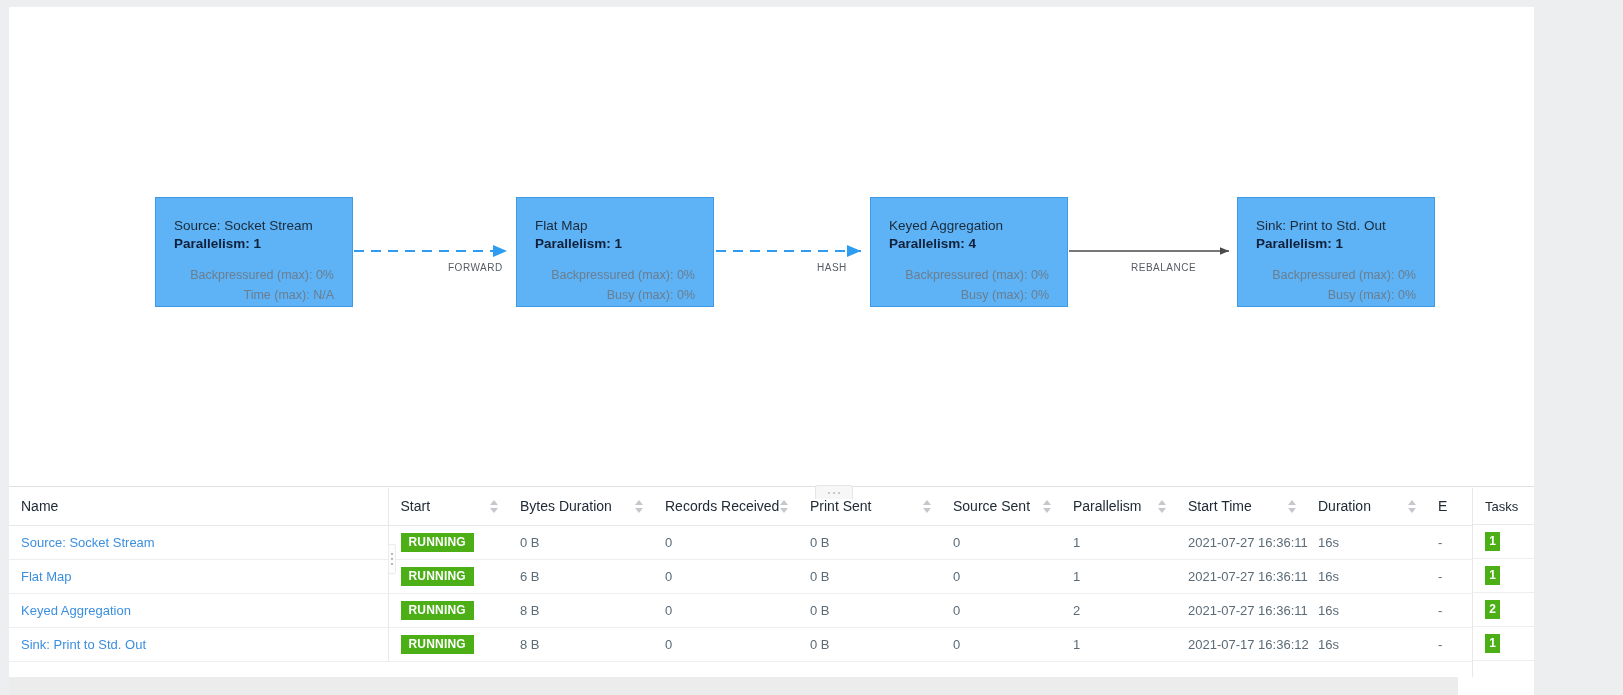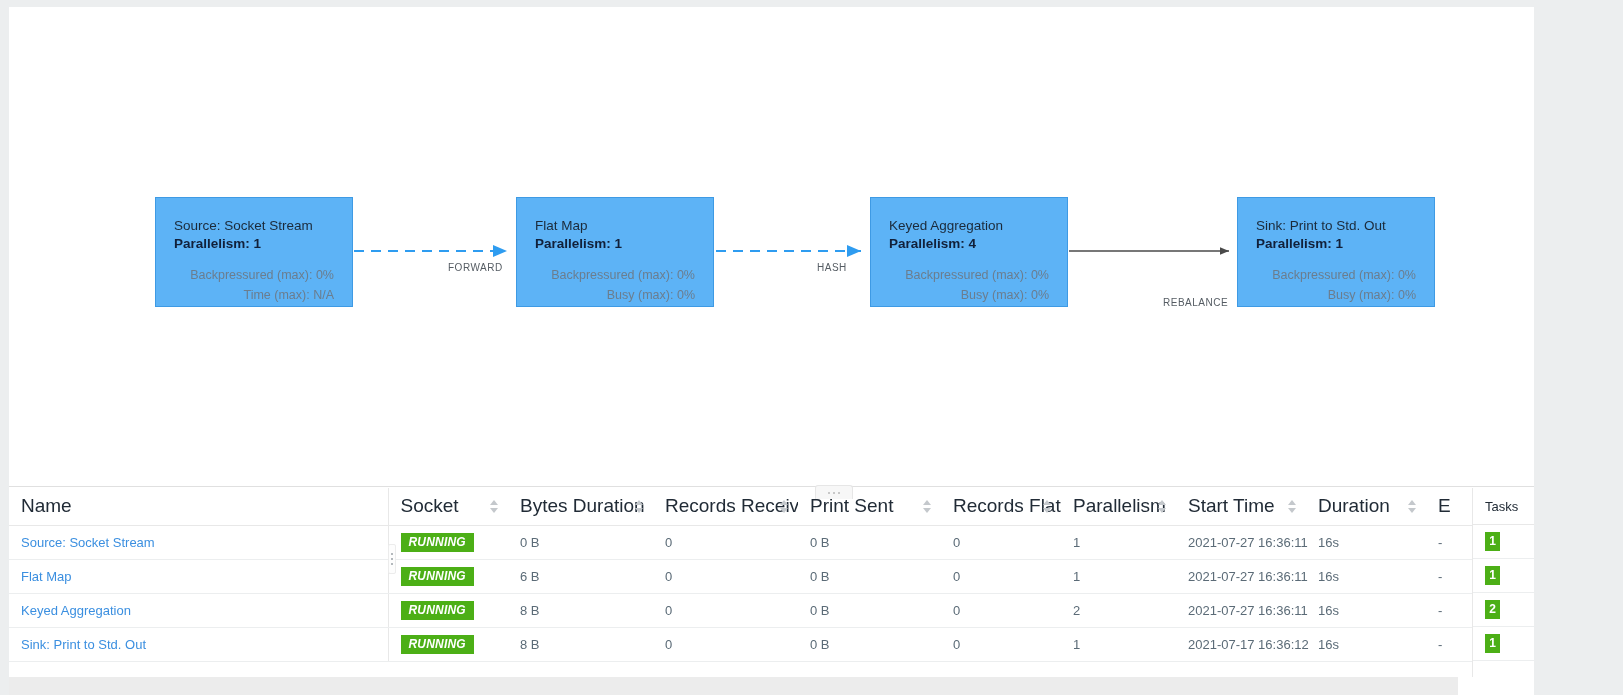--- a/index.html
+++ b/index.html
@@ -119,21 +119,21 @@
     background: #fff;
     overflow: hidden;
   }
   table.vertices {
     width: 1607px;
     border-collapse: collapse;
     table-layout: fixed;
   }
   table.vertices th {
     height: 37px;
-    font-size: 19px;
+    font-size: 14px;
     font-weight: normal;
     color: #212b36;
     text-align: left;
     padding: 0 12px;
     border-bottom: 1px solid #e8e8e8;
     background: #fff;
     position: relative;
     white-space: nowrap;
     vertical-align: middle;
   }
@@ -169,21 +169,20 @@
 
   .badge-running {
     display: inline-block;
     background: #4caf16;
     color: #ffffff;
     font-size: 12px;
     font-weight: bold;
     letter-spacing: 0.2px;
     padding: 3px 8px 4px 8px;
     line-height: 1;
-    font-style: italic;
   }
   .badge-tasks {
     display: inline-block;
     background: #4caf16;
     color: #ffffff;
     font-size: 12px;
     font-weight: bold;
     min-width: 15px;
     text-align: center;
     padding: 3px 4px 4px 4px;
@@ -285,21 +284,21 @@
 
     <div class="node" style="left:1228px; top:190px; width:198px; height:110px;">
       <div class="node-title">Sink: Print to Std. Out</div>
       <div class="node-par">Parallelism: 1</div>
       <div class="node-metrics">Backpressured (max): 0%</div>
       <div class="node-metrics" style="padding-top:0">Busy (max): 0%</div>
     </div>
 
     <div class="edge-label" style="left:399px; top:255px;">FORWARD</div>
     <div class="edge-label" style="left:768px; top:255px;">HASH</div>
-    <div class="edge-label" style="left:1114px; top:255px;margin-top:35px;">REBALANCE</div>
+    <div class="edge-label" style="left:1082px; top:255px;">REBALANCE</div>
 
     <div class="zoom-slider">
       <div class="zoom-track"></div>
       <div class="zoom-fill"></div>
       <div class="zoom-handle"></div>
     </div>
   </div>
 
   <div class="splitter">
     <i></i>
@@ -321,21 +320,21 @@
         <col style="width:120px">
         <col style="width:45px">
         <col style="width:145px">
       </colgroup>
       <thead>
         <tr>
           <th class="col-name">
             <span>Name</span>
           </th>
           <th>
-            <span>Socket</span>
+            <span>Start</span>
             <span class="sort-ico">
                 <span class="up"></span>
                 <span class="dn"></span>
               </span>
           </th>
           <th>
             <span>Bytes Duration</span>
             <span class="sort-ico">
                 <span class="up"></span>
                 <span class="dn"></span>
@@ -349,21 +348,21 @@
               </span>
           </th>
           <th>
             <span>Print Sent</span>
             <span class="sort-ico">
                 <span class="up"></span>
                 <span class="dn"></span>
               </span>
           </th>
           <th>
-            <span>Records Flat</span>
+            <span>Source Sent</span>
             <span class="sort-ico">
                 <span class="up"></span>
                 <span class="dn"></span>
               </span>
           </th>
           <th>
             <span>Parallelism</span>
             <span class="sort-ico">
                 <span class="up"></span>
                 <span class="dn"></span>

